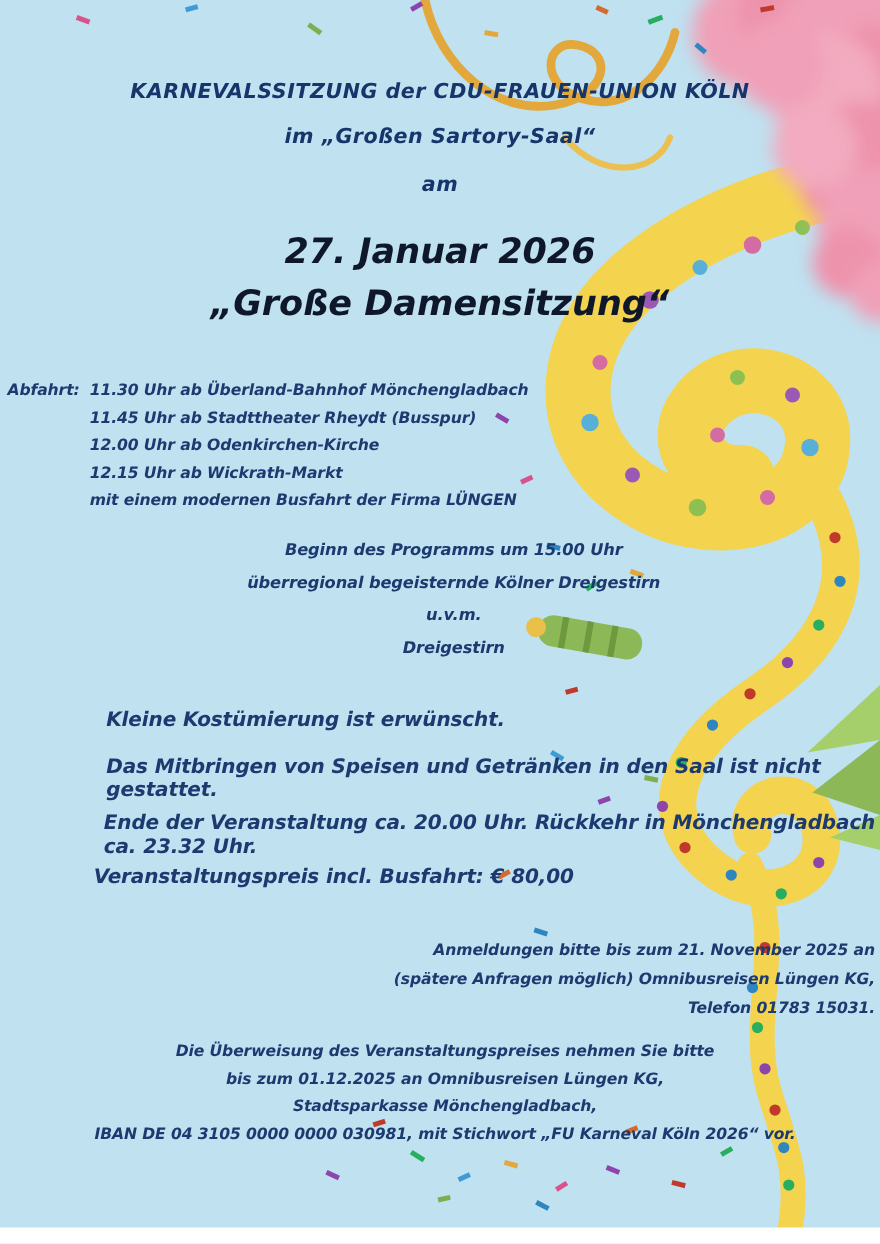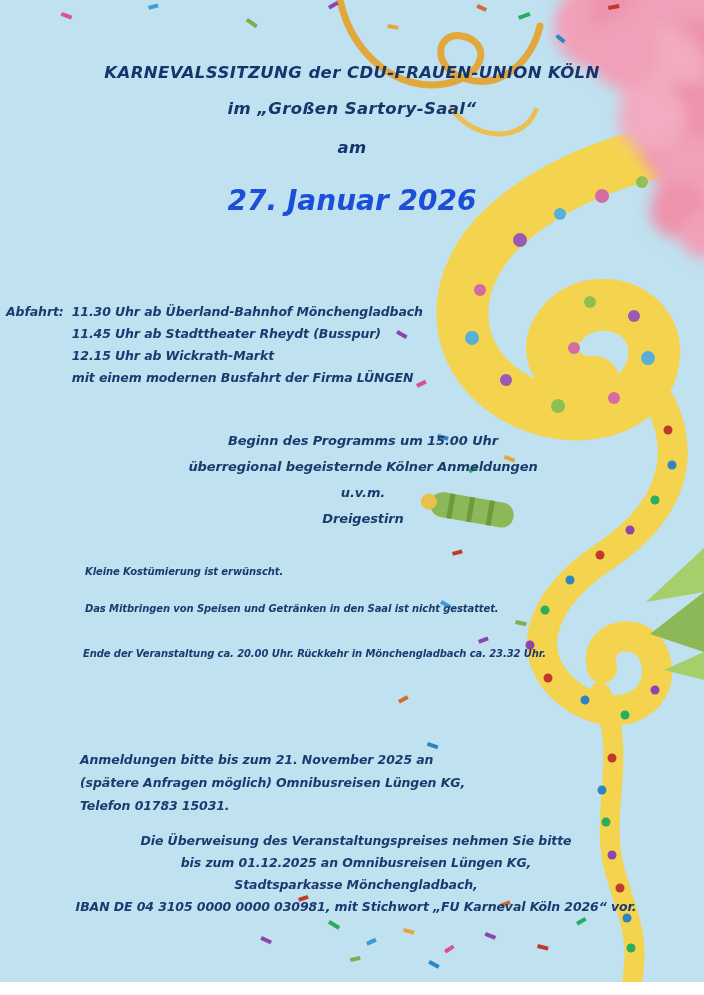--- a/index.html
+++ b/index.html
@@ -12,25 +12,25 @@
   .decor { position:absolute; left:0; top:0; width:704px; height:995px; z-index:0; pointer-events:none; }
   .content {
     position:absolute; inset:0; z-index:1;
     font-style:italic; font-weight:700; color:#1d3a70;
     letter-spacing:-0.1px;
     text-decoration:underline;
   }
   .abs { position:absolute; }
   .center { left:0; right:0; text-align:center; }
   .header1 { font-size:16.5px; color:#17356b; letter-spacing:.4px; }
-  .big { font-size:28px; color:#1d4ed8; letter-spacing:0; }
+  .big { font-size:28px; color:#0f172a; letter-spacing:0; }
   .dep { display:flex; gap:8px; font-size:12.5px; line-height:22px; }
   .prog div { line-height:26px; font-size:13px;margin-left:22px; }
-  .note { font-size:10px; }
-  .reg div { line-height:23px; font-size:12.5px; text-align:left; }
+  .note { font-size:16px; }
+  .reg div { line-height:23px; font-size:12.5px; text-align:right; }
   .pay div { line-height:22px; font-size:12.5px; text-align:center; }
   .bottom-strip { position:absolute; left:0; right:0; bottom:0; height:13px; background:#ffffff; z-index:2; }
 </style>
 </head>
 <body>
 
 <div class="page">
 
   <svg class="decor" viewBox="0 0 704 995" aria-hidden="true">
     <defs>
@@ -149,41 +149,44 @@
     </g>
   </svg>
 
   <div class="content">
 
     <div class="abs center header1" style="top:63px">KARNEVALSSITZUNG der  CDU-FRAUEN-UNION KÖLN</div>
     <div class="abs center header1" style="top:138px">am</div>
     <div class="abs center header1" style="top:99px">im „Großen Sartory-Saal“</div>
 
     <div class="abs center big" style="top:184px">27. Januar 2026</div>
+    <div class="abs center big" style="top:226px">„Große Damensitzung“</div>
 
     <div class="abs dep" style="top:301px; left:6px">
       <span>Abfahrt:</span>
       <div>
         <div>11.30 Uhr ab Überland-Bahnhof Mönchengladbach</div>
         <div>11.45 Uhr ab Stadttheater Rheydt (Busspur)</div>
+        <div>12.00 Uhr ab Odenkirchen-Kirche</div>
         <div>12.15 Uhr ab Wickrath-Markt</div>
         <div>mit einem modernen Busfahrt der Firma LÜNGEN</div>
       </div>
     </div>
 
     <div class="abs center prog" style="top:428px">
       <div>Beginn des Programms um 15.00 Uhr</div>
-      <div>überregional begeisternde Kölner Anmeldungen</div>
+      <div>überregional begeisternde Kölner Dreigestirn</div>
       <div>u.v.m.</div>
       <div>Dreigestirn</div>
     </div>
 
     <div class="abs note" style="top:566px; left:85px">Kleine Kostümierung ist erwünscht.</div>
     <div class="abs note" style="top:603px; left:85px">Das Mitbringen von Speisen und Getränken in den Saal ist nicht gestattet.</div>
     <div class="abs note" style="top:648px; left:83px">Ende der Veranstaltung ca. 20.00 Uhr. Rückkehr in Mönchengladbach ca. 23.32 Uhr.</div>
+    <div class="abs note" style="top:691px; left:75px">Veranstaltungspreis incl. Busfahrt: € 80,00</div>
 
     <div class="abs reg" style="top:748px; left:80px; width:620px">
       <div>Anmeldungen bitte bis zum 21. November 2025 an</div>
       <div>(spätere Anfragen möglich) Omnibusreisen Lüngen KG,</div>
       <div>Telefon 01783 15031.</div>
     </div>
 
     <div class="abs pay" style="top:830px; left:6px; width:700px">
       <div>Die Überweisung des Veranstaltungspreises nehmen Sie bitte</div>
       <div>bis zum 01.12.2025 an Omnibusreisen Lüngen KG,</div>

